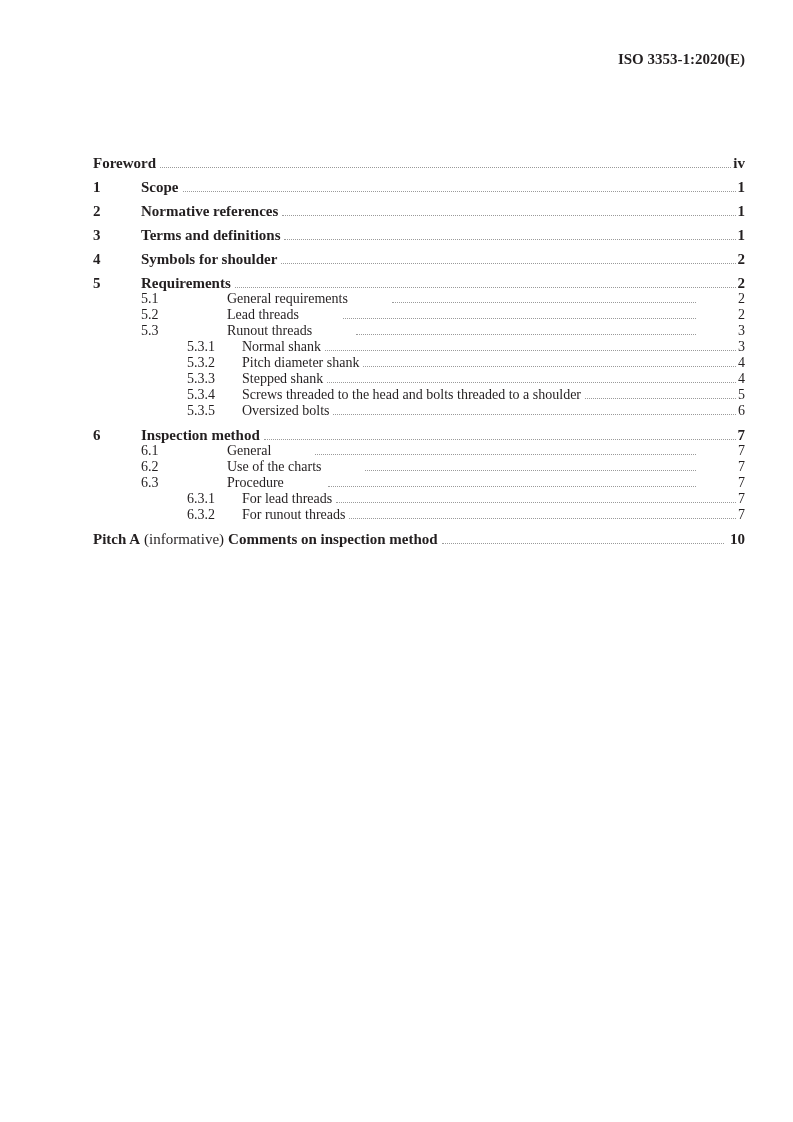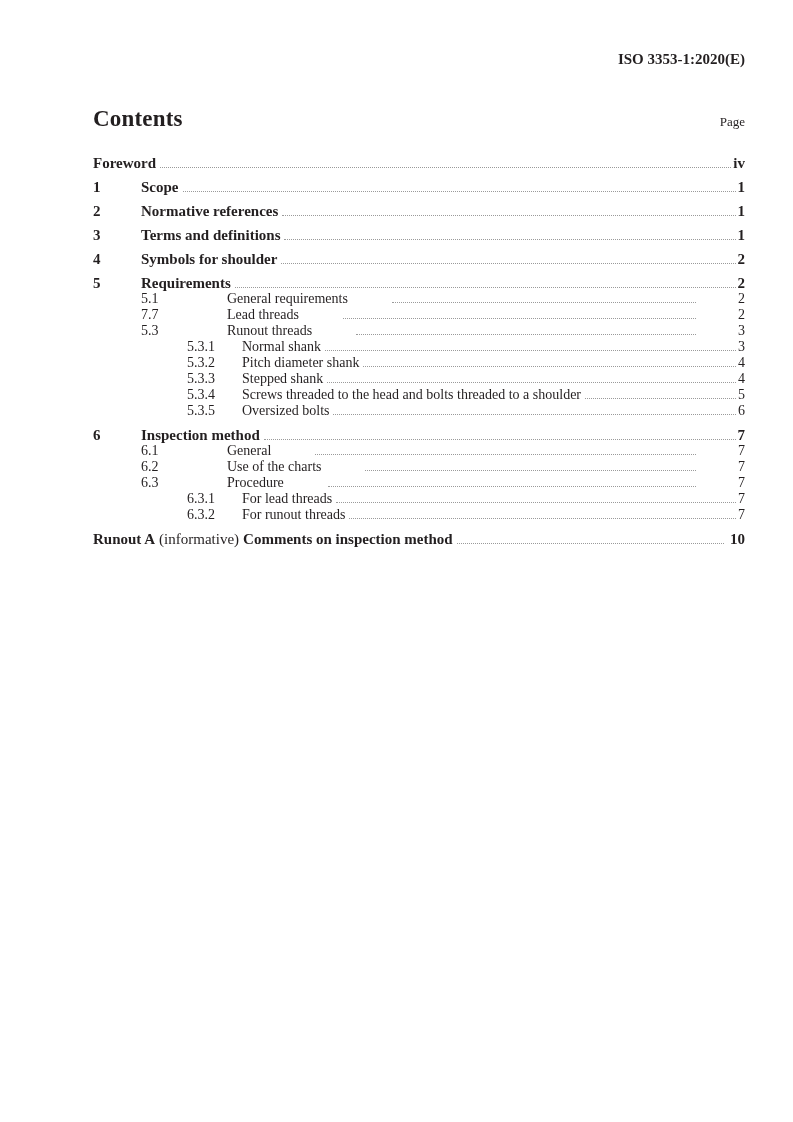--- a/index.html
+++ b/index.html
@@ -87,24 +87,20 @@
   }
   .folio { font-size: 13px; }
 </style>
 </head>
 <body>
 
 <div class="page">
 
   <div class="doc-header">ISO 3353-1:2020(E)</div>
 
-  <div class="contents-row">
-    <span class="contents-title">Contents</span>
-    <span class="page-label">Page</span>
-  </div>
 
   <div class="toc">
 
     <div class="row lvl0">
       <span class="ttl b">Foreword</span>
       <span class="leader"></span>
       <span class="pg b">iv</span>
     </div>
 
     <div class="row lvl1">
@@ -143,21 +139,21 @@
     </div>
 
     <div class="row lvl2">
       <span class="num">5.1</span>
       <span class="ttl">General requirements</span>
       <span class="leader"></span>
       <span class="pg">2</span>
     </div>
 
     <div class="row lvl2">
-      <span class="num">7.7</span>
+      <span class="num">5.2</span>
       <span class="ttl">Lead threads</span>
       <span class="leader"></span>
       <span class="pg">2</span>
     </div>
 
     <div class="row lvl2">
       <span class="num">5.3</span>
       <span class="ttl">Runout threads</span>
       <span class="leader"></span>
       <span class="pg">3</span>
@@ -234,21 +230,21 @@
     </div>
 
     <div class="row lvl3">
       <span class="num">6.3.2</span>
       <span class="ttl">For runout threads</span>
       <span class="leader"></span>
       <span class="pg">7</span>
     </div>
 
     <div class="row lvl0 annex">
-      <span class="b">Runout A</span>
+      <span class="b">Pitch A</span>
       <span>(informative)</span>
       <span class="b">Comments on inspection method</span>
       <span class="leader"></span>
       <span class="pg b">10</span>
     </div>
 
   </div>
 
 
 </div>

